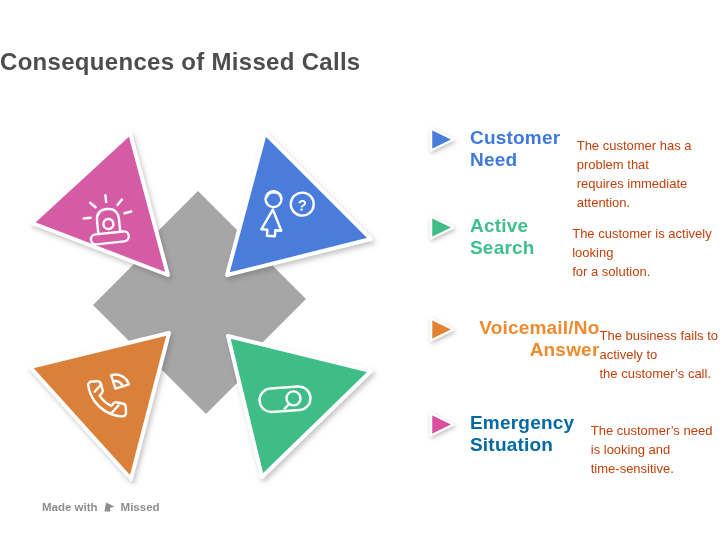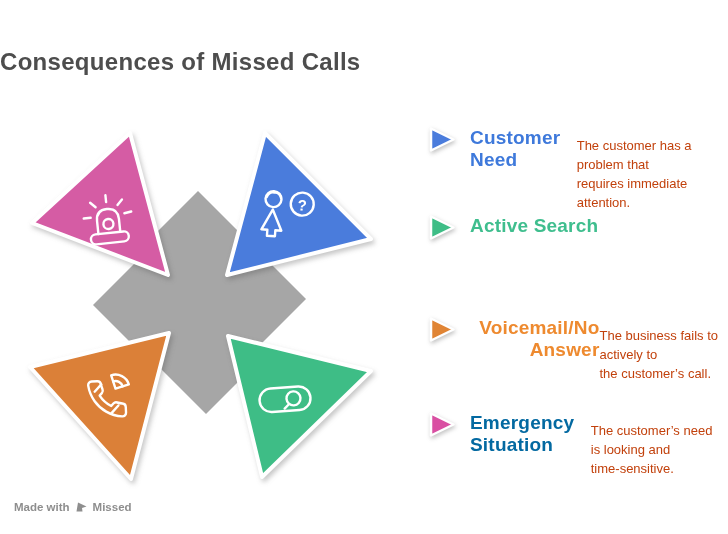--- a/index.html
+++ b/index.html
@@ -21,21 +21,21 @@
   .legend-text { display:flex; flex-direction:row; }
   .legend-title { font-size:19px; font-weight:bold; margin-top:2px; letter-spacing:.2px; }
   .legend-desc { font-size:13px; color:#c2410c; line-height:1.45; margin-top:12px; white-space:pre-line; }
   .item-0 .legend-title { color:#3e79db; }
   .item-1 .legend-title { color:#3fbe8e; }
   .item-2 .legend-title { color:#ee8a2f;text-align:right; }
   .item-3 .legend-title { color:#0369a1; }
   .pos-0 { top:125px; } .pos-1 { top:213px; } .pos-2 { top:315px; } .pos-3 { top:410px; }
 
   .footer {
-    position:absolute; left:14px; top:500px; display:flex; align-items:center; gap:5px;
+    position:absolute; left:42px; top:500px; display:flex; align-items:center; gap:5px;
     font-size:11.5px; font-weight:bold; color:#8e8e8e;
   }
   .footer svg { display:block; }
 </style>
 </head>
 <body>
 
 <div class="canvas">
 
   <div class="title">Consequences of Missed Calls</div>
@@ -102,20 +102,22 @@
 requires immediate attention.</div>
     </div>
   </div>
 
   <div class="legend-item item-1 pos-1">
     <svg class="legend-arrow" viewBox="0 0 30 30">
       <polygon points="4,3.5 26.5,14.5 4,25.5" stroke="#ffffff" stroke-width="2.5" stroke-linejoin="round" fill="#3EBD86"></polygon>
     </svg>
     <div class="legend-text">
       <div class="legend-title">Active Search</div>
+      <div class="legend-desc">The customer is actively looking
+for a solution.</div>
     </div>
   </div>
 
   <div class="legend-item item-2 pos-2">
     <svg class="legend-arrow" viewBox="0 0 30 30">
       <polygon points="4,3.5 26.5,14.5 4,25.5" stroke="#ffffff" stroke-width="2.5" stroke-linejoin="round" fill="#E08434"></polygon>
     </svg>
     <div class="legend-text">
       <div class="legend-title">Voicemail/No Answer</div>
       <div class="legend-desc">The business fails to actively to

